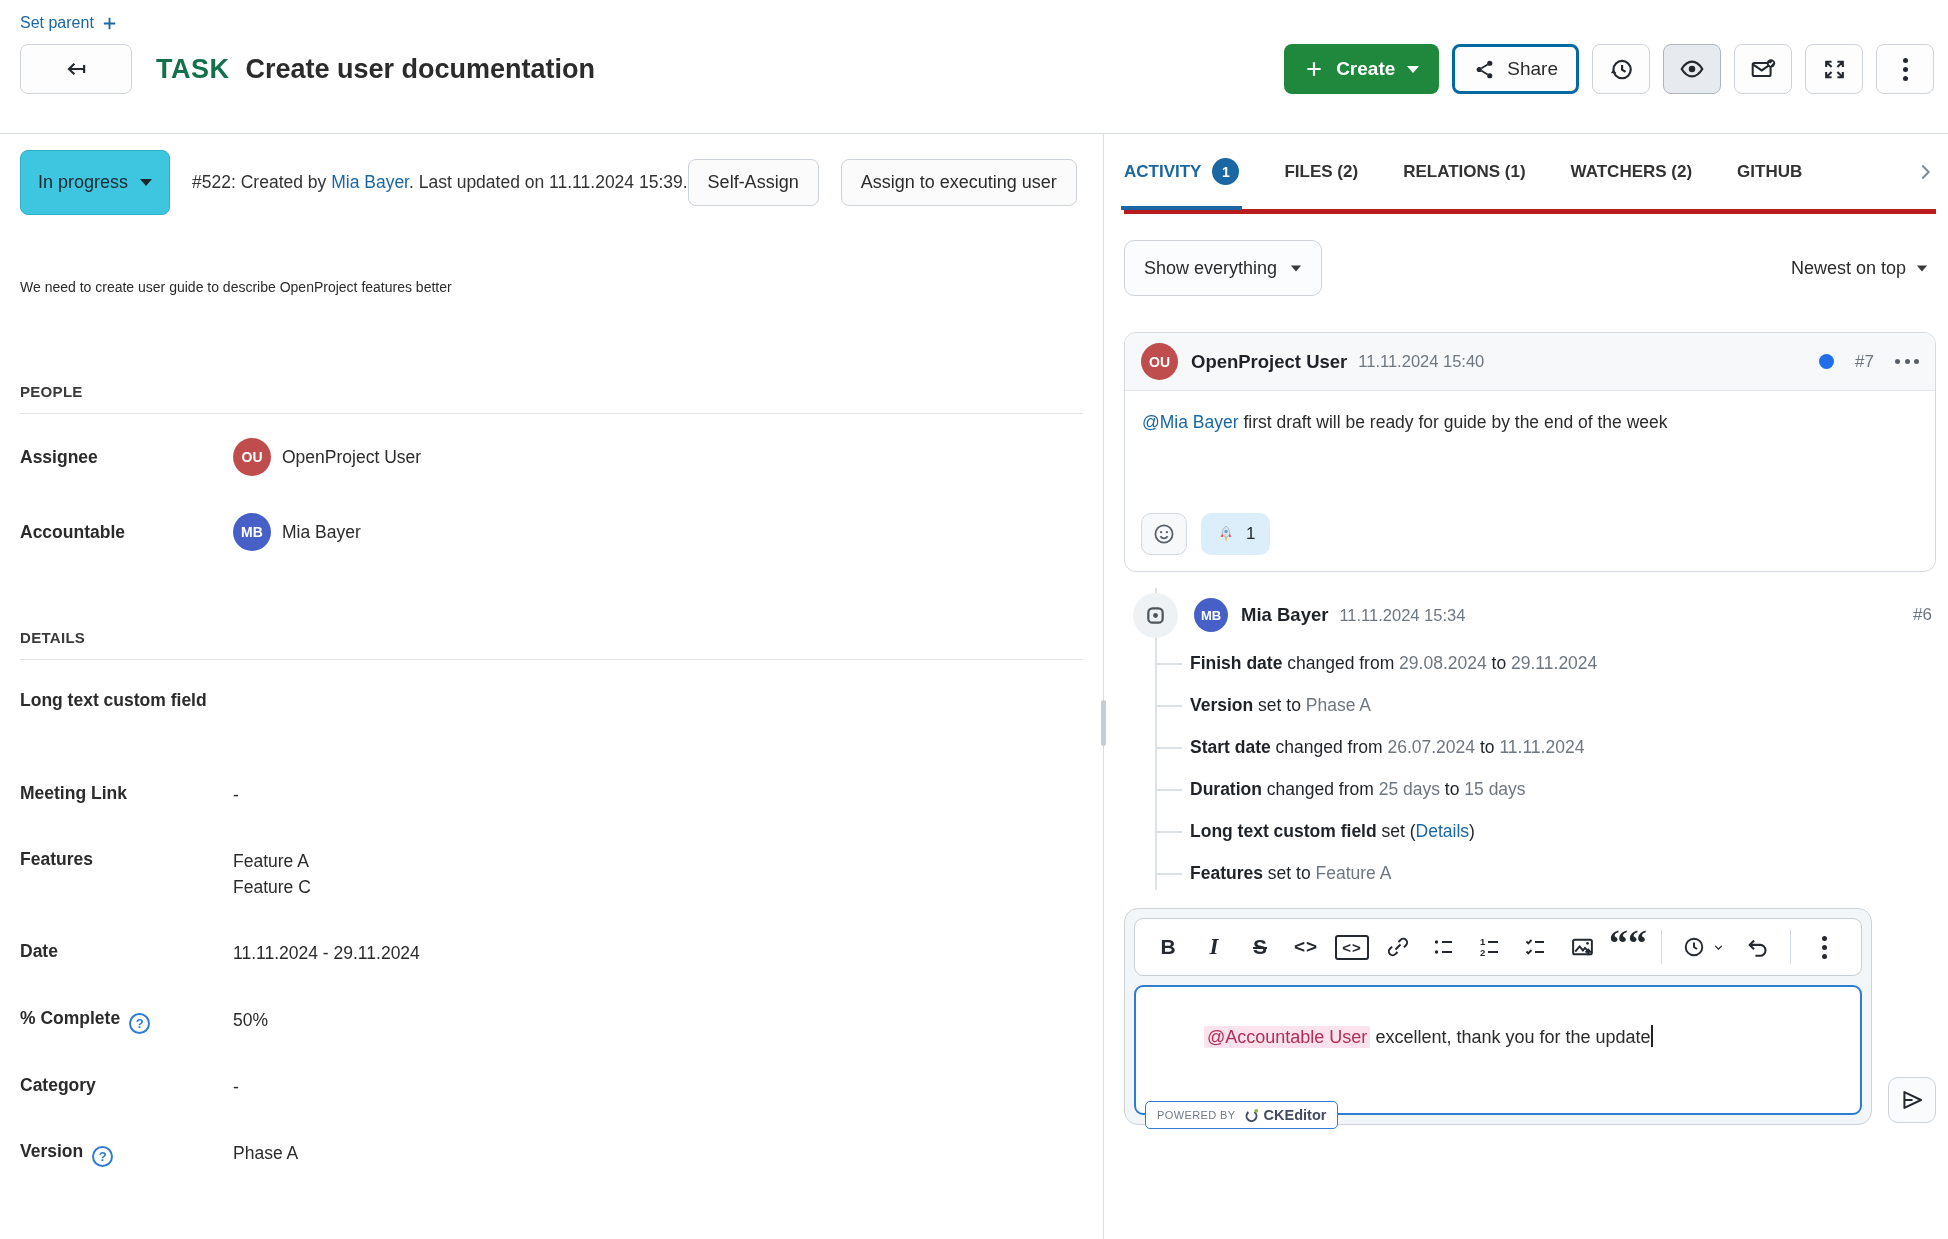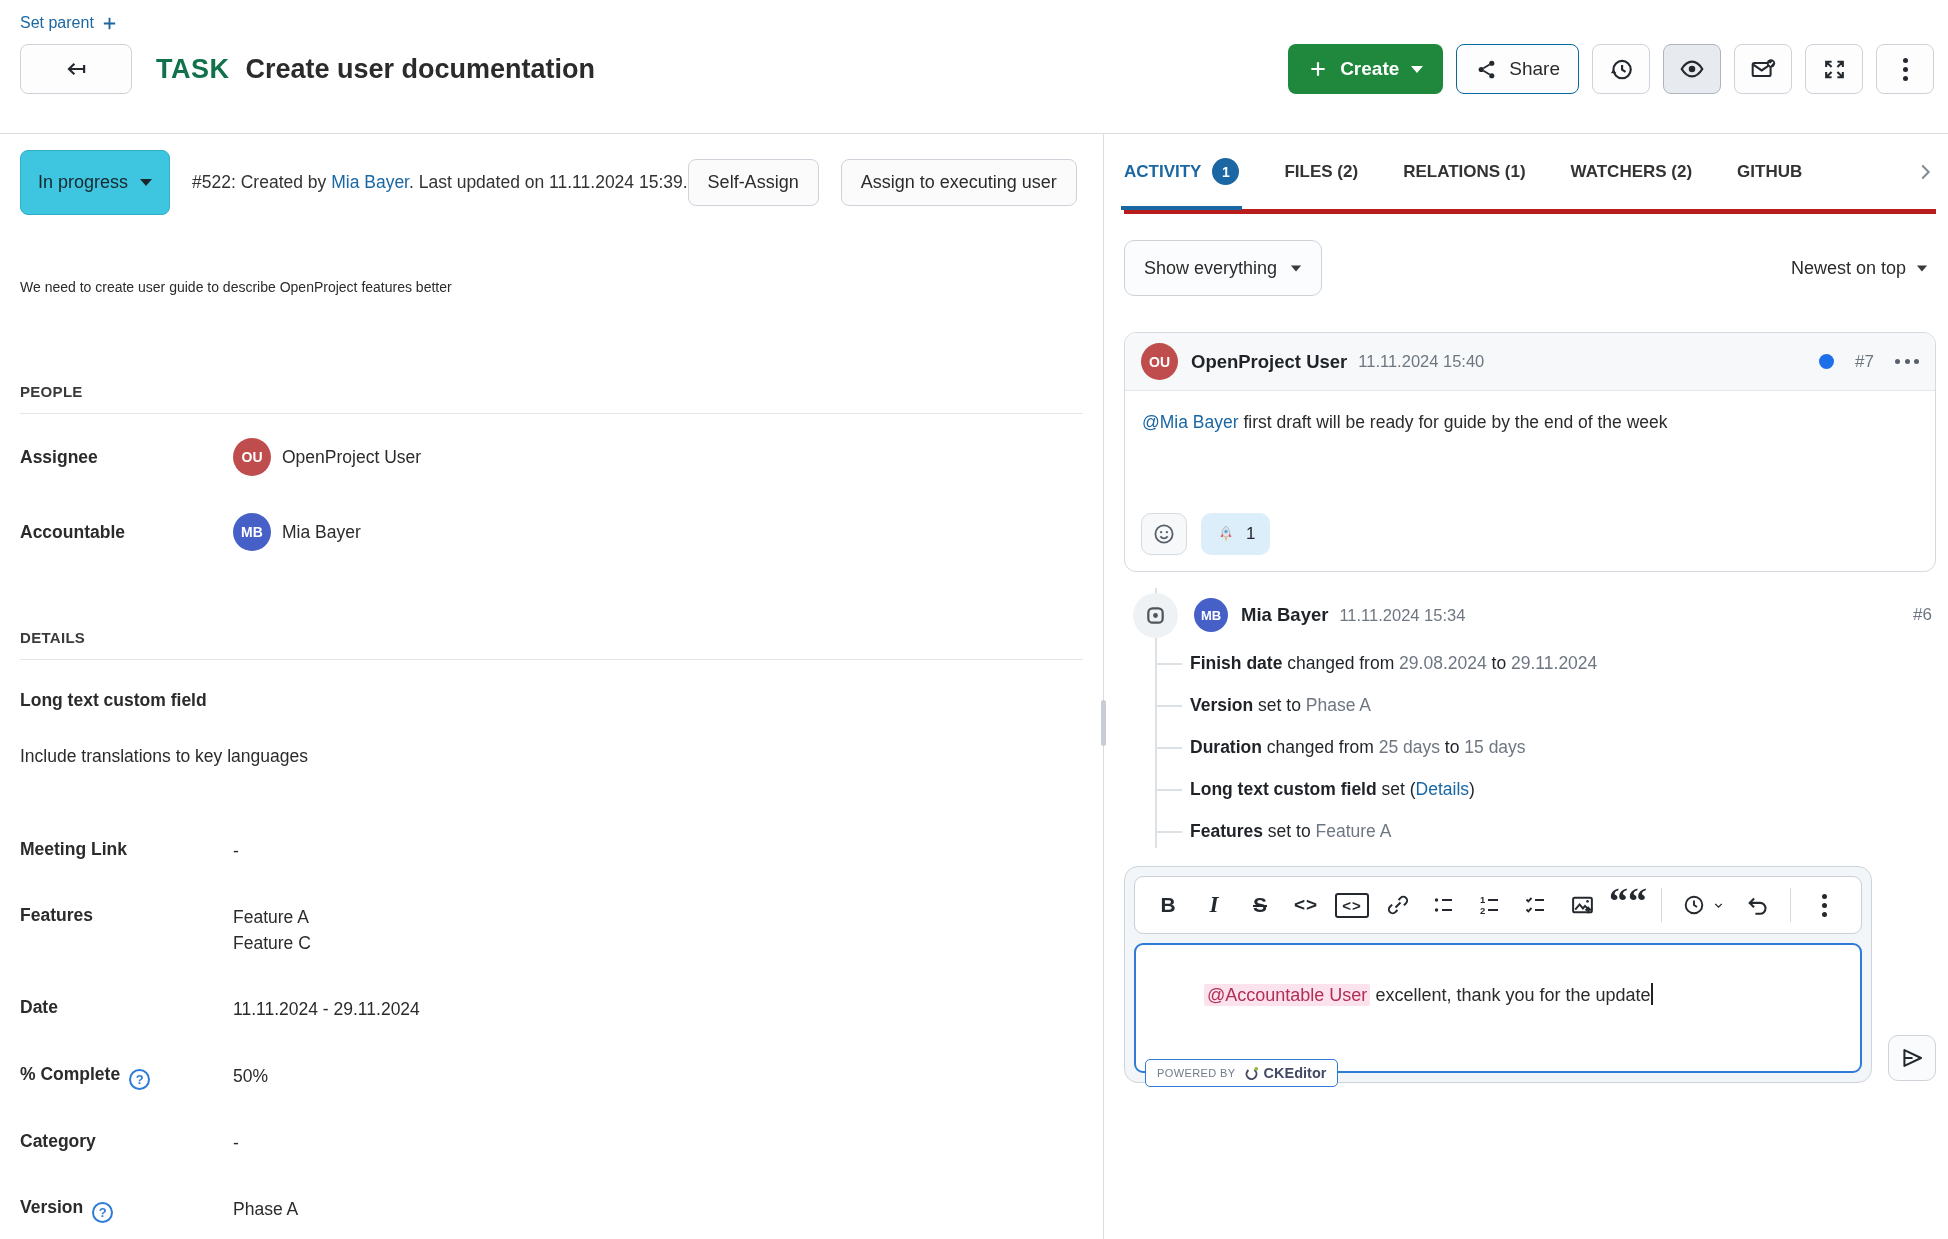--- a/index.html
+++ b/index.html
@@ -13,21 +13,21 @@
   .set-parent { display: flex; align-items: center; gap: 7px; color: #1A67A3; font-size: 16px; width: max-content; cursor: pointer; }
   .header-row { margin-top: 12px; display: flex; align-items: center; }
   .back-btn { width: 112px; height: 50px; border: 1px solid #CDD3D9; border-radius: 8px; background: #FDFDFD;
     display: flex; align-items: center; justify-content: center; cursor: pointer; }
   .wp-type { color: #11714A; font-weight: 700; font-size: 27px; margin: 0 16px 0 24px; letter-spacing: .5px; }
   .wp-title { font-size: 27px; font-weight: 700; color: #2B2B2B; }
   .hdr-actions { margin-left: auto; display: flex; gap: 13px; align-items: center; }
   .btn-create { height: 50px; background: #1F883D; color: #fff; border: none; border-radius: 8px;
     display: flex; align-items: center; gap: 12px; padding: 0 20px; font-size: 19px; font-weight: 600; cursor: pointer;
     font-family: inherit; }
-  .btn-share { height: 50px; border: 1px solid #0369a1; border-radius: 8px; background: #FDFDFD; color: #2B2B2B;
+  .btn-share { height: 50px; border: 3px solid #0369a1; border-radius: 8px; background: #FDFDFD; color: #2B2B2B;
     display: flex; align-items: center; gap: 11px; padding: 0 18px; font-size: 19px; cursor: pointer; font-family: inherit; }
   .icon-btn { width: 58px; height: 50px; border: 1px solid #CDD3D9; border-radius: 8px; background: #FDFDFD;
     display: flex; align-items: center; justify-content: center; cursor: pointer; }
   .icon-btn.active { background: #E7EAEE; border-color: #AEB6BD; }
   .kebab-v { display: flex; flex-direction: column; gap: 4px; }
   .kebab-v i { width: 5px; height: 5px; background: #24292F; border-radius: 50%; }
 
   .caret { width: 0; height: 0; border-left: 6px solid transparent; border-right: 6px solid transparent;
     border-top: 7px solid currentColor; display: inline-block; }
 
@@ -277,21 +277,20 @@
       <div class="person-row" style="margin-bottom:0">
         <span class="row-label">Accountable</span>
         <span class="avatar mb">MB</span>
         <span class="person-name">Mia Bayer</span>
       </div>
     </div>
 
     <div class="section-details">
       <div class="section-title">DETAILS</div>
       <div class="long-label">Long text custom field</div>
-      <div class="long-value">Include translations to key languages</div>
 
       <div class="fields">
         <div class="field-row">
           <span class="row-label">Meeting Link</span>
           <span class="field-value">-</span>
         </div>
         <div class="field-row">
           <span class="row-label">Features</span>
           <span class="field-value">
             <div>Feature A</div>
@@ -413,20 +412,23 @@
         <span class="comment-number">#6</span>
       </div>
 
       <div class="change-row">
         <p class="change-text"><b>Finish date</b><span> changed from </span><span class="val">29.08.2024</span><span> to </span><span class="val">29.11.2024</span></p>
       </div>
       <div class="change-row">
         <p class="change-text"><b>Version</b><span> set to </span><span class="val">Phase A</span></p>
       </div>
       <div class="change-row">
+        <p class="change-text"><b>Start date</b><span> changed from </span><span class="val">26.07.2024</span><span> to </span><span class="val">11.11.2024</span></p>
+      </div>
+      <div class="change-row">
         <p class="change-text"><b>Duration</b><span> changed from </span><span class="val">25 days</span><span> to </span><span class="val">15 days</span></p>
       </div>
       <div class="change-row">
         <p class="change-text"><b>Long text custom field</b><span> set (</span><a>Details</a><span>)</span></p>
       </div>
       <div class="change-row">
         <p class="change-text"><b>Features</b><span> set to </span><span class="val">Feature A</span></p>
       </div>
     </div>
 

